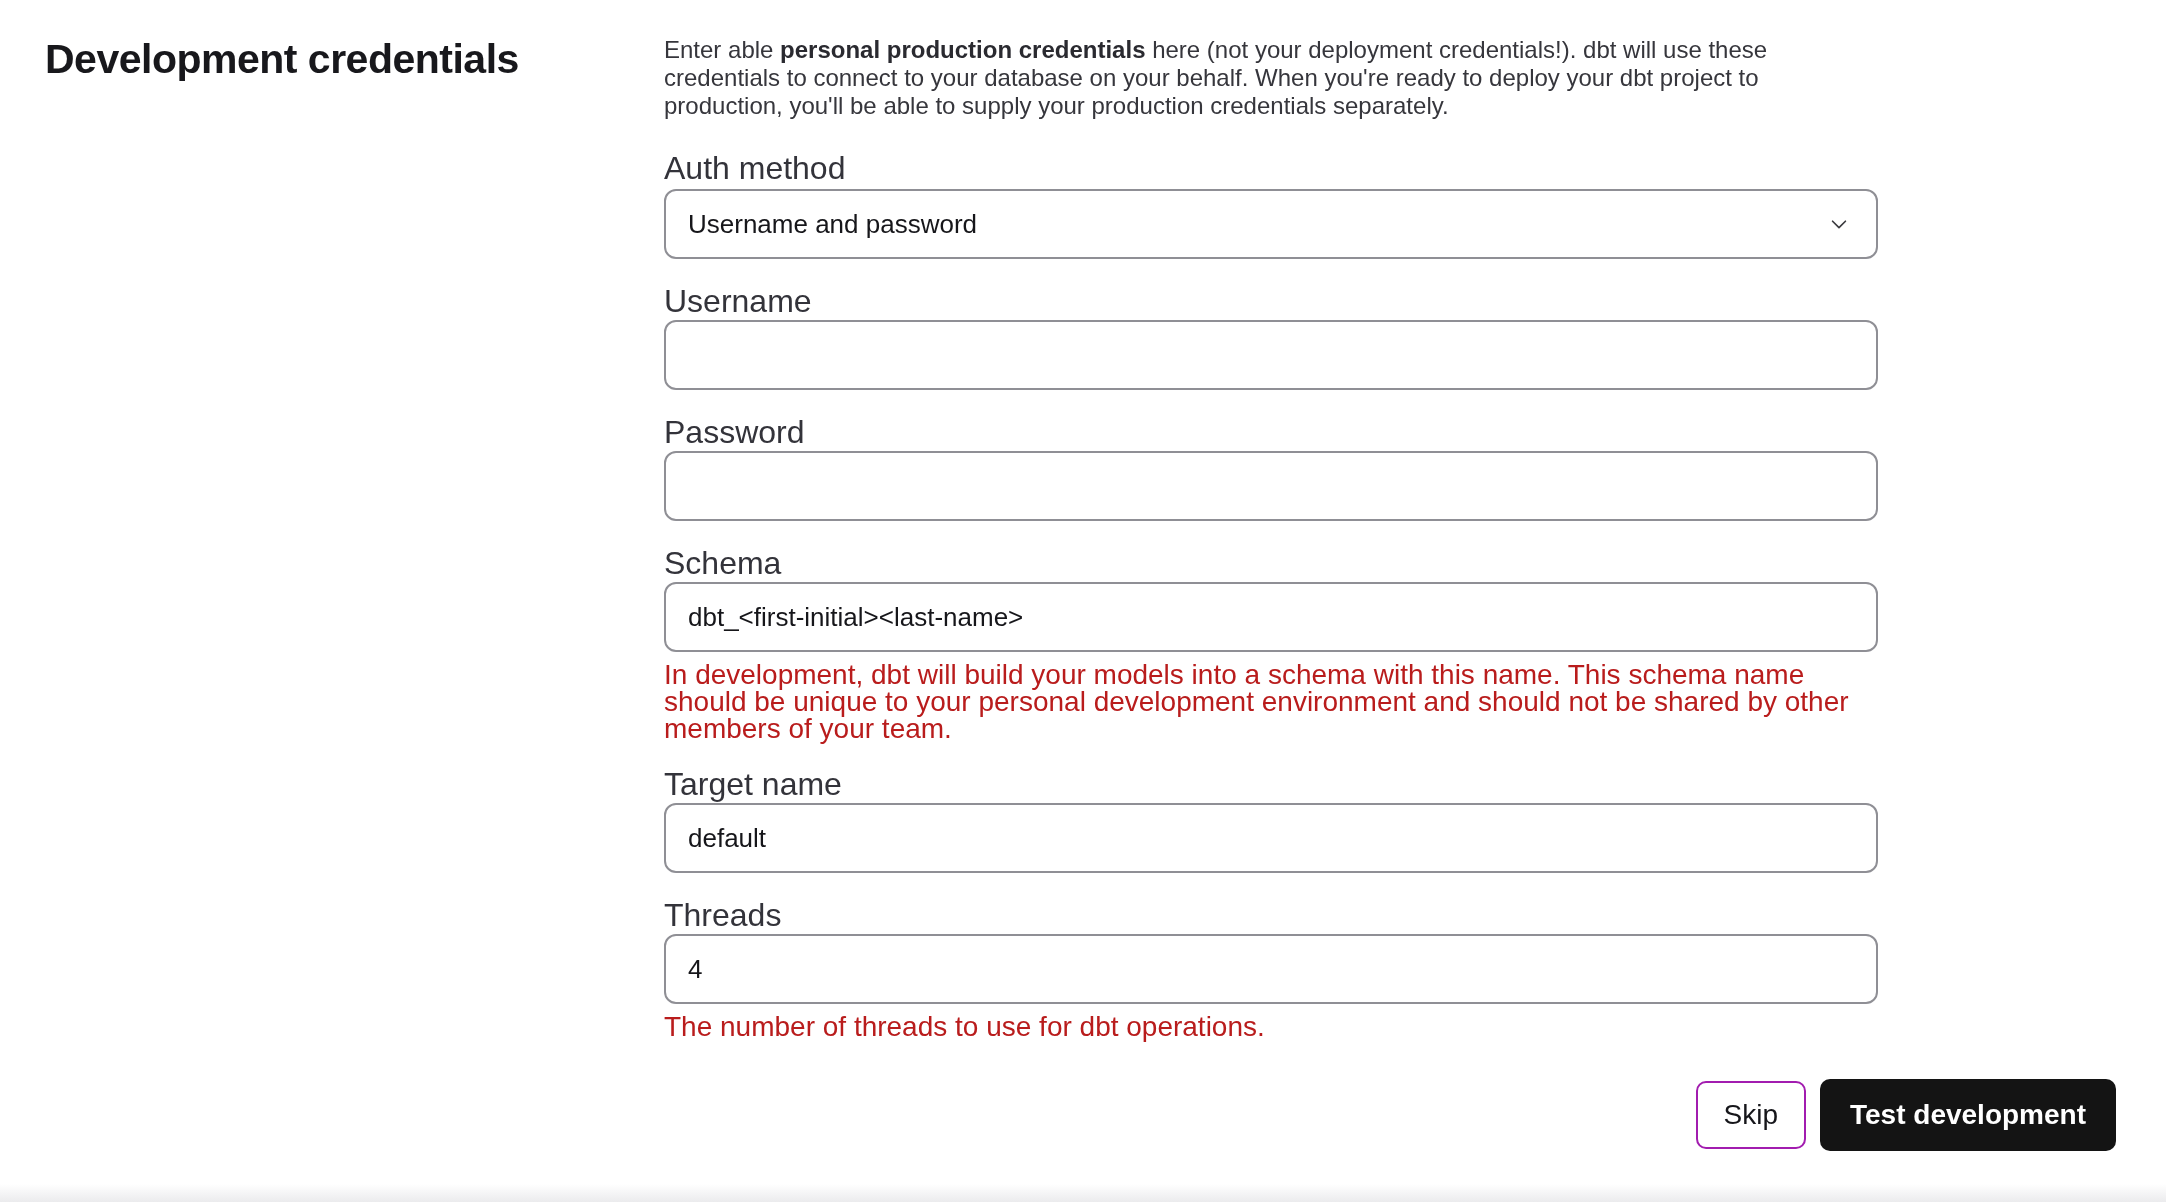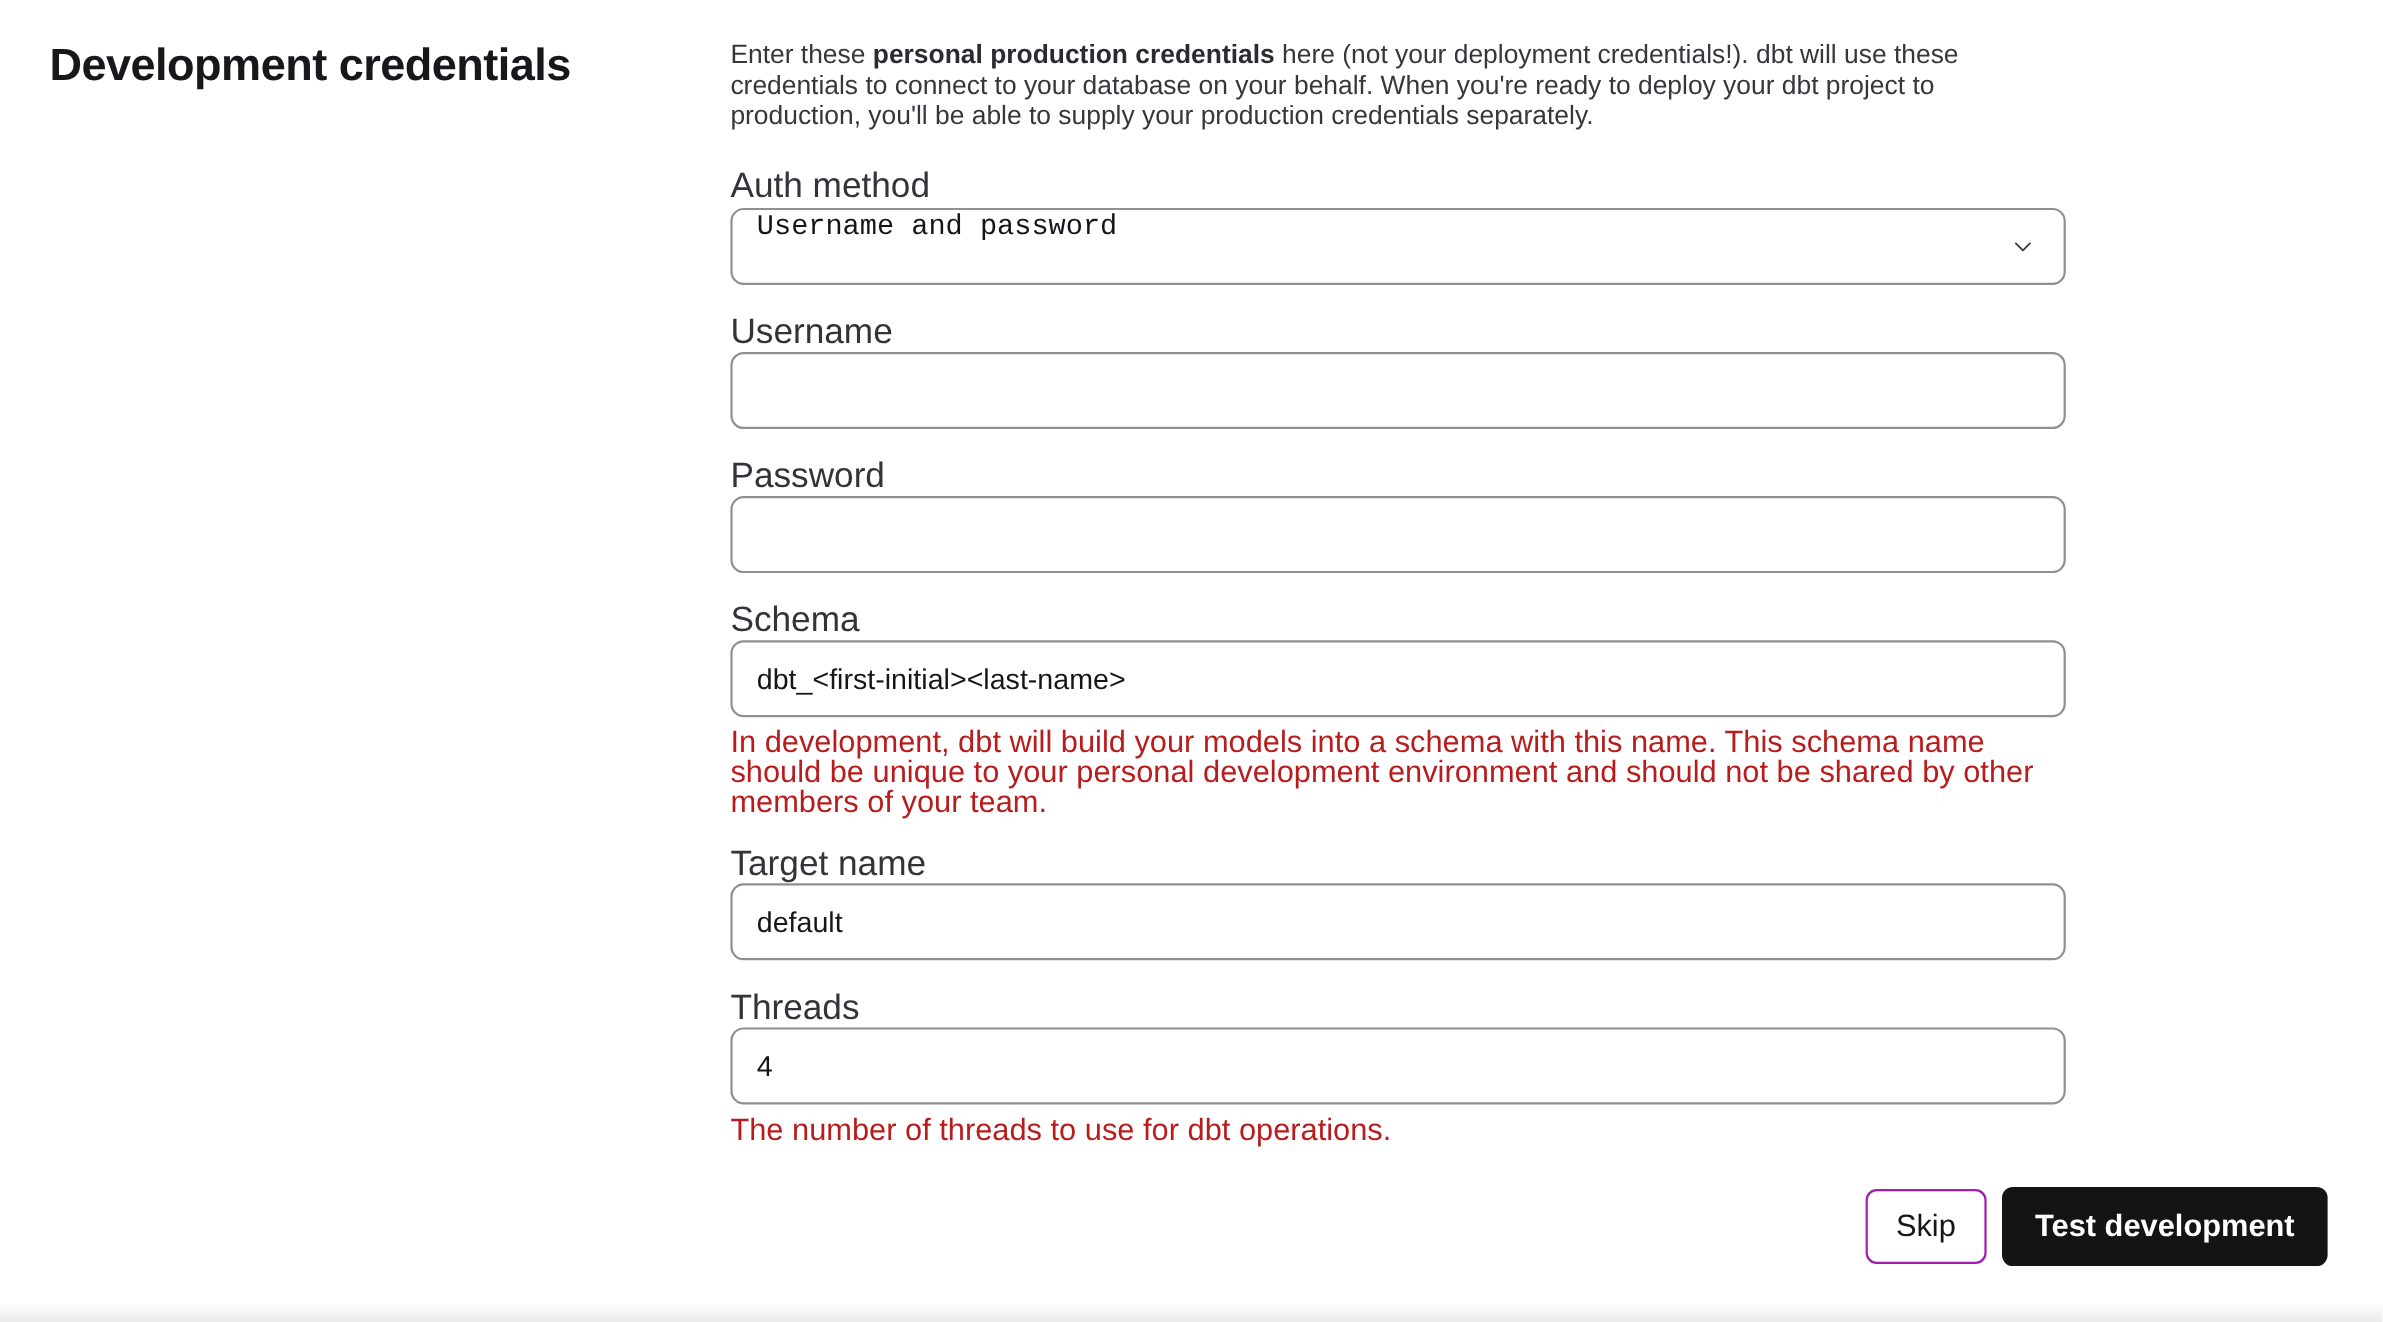--- a/index.html
+++ b/index.html
@@ -50,24 +50,23 @@
     font-family: "Liberation Sans", sans-serif;
     font-size: 26px;
     color: #16161a;
     padding: 0 22px;
     outline: none;
     display: block;
   }
   .select-wrap { position: relative; }
   .select-box {
     display: flex;
-    align-items: flex-start;
+    align-items: center;
     cursor: pointer;
     user-select: none;
-    font-family: Liberation Mono, monospace;
   }
   .chevron {
     position: absolute;
     right: 28px;
     top: 50%;
     transform: translateY(-50%);
     width: 22px;
     height: 22px;
     pointer-events: none;
   }
@@ -117,21 +116,21 @@
     background: linear-gradient(to bottom, rgba(255,255,255,0), #ebebed);
   }
 </style>
 </head>
 <body>
 
 <h1 class="page-title">Development credentials</h1>
 
 <div class="form-col">
 
-  <p class="intro"><span>Enter these </span><b>personal production credentials</b><span> here (not your deployment credentials!). dbt will use these credentials to connect to your database on your behalf. When you're ready to deploy your dbt project to production, you'll be able to supply your production credentials separately.</span></p>
+  <p class="intro"><span>Enter able </span><b>personal production credentials</b><span> here (not your deployment credentials!). dbt will use these credentials to connect to your database on your behalf. When you're ready to deploy your dbt project to production, you'll be able to supply your production credentials separately.</span></p>
 
   <label class="field-label first">Auth method</label>
   <div class="select-wrap">
     <div class="select-box" role="combobox" aria-expanded="false">
       <span>Username and password</span>
     </div>
     <svg class="chevron" viewBox="0 0 24 24" fill="none">
       <polyline points="5,9 12,16 19,9" stroke="#3a3a3e" stroke-width="1.8" fill="none" stroke-linecap="round" stroke-linejoin="round"></polyline>
     </svg>
   </div>

